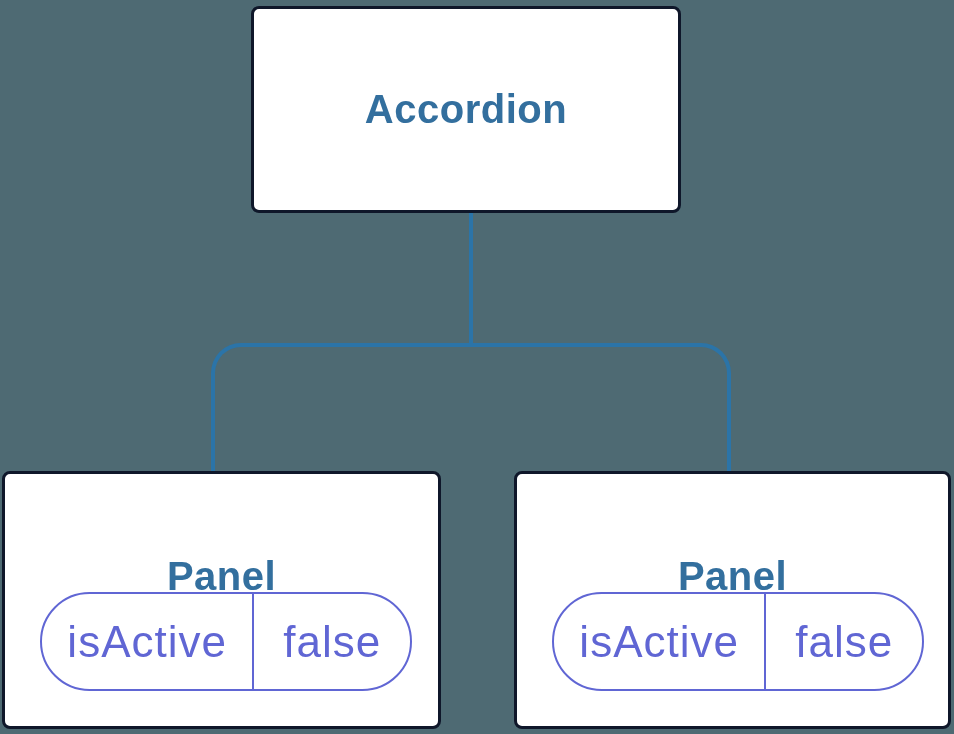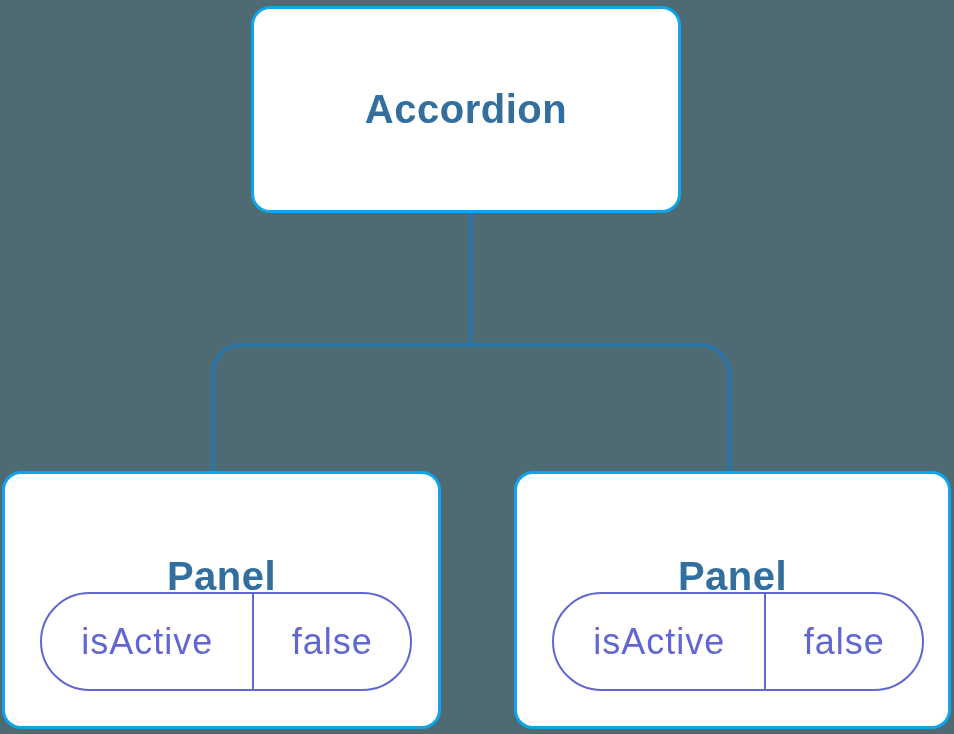--- a/index.html
+++ b/index.html
@@ -9,22 +9,22 @@
     overflow:hidden;
   }
   .canvas {
     position:relative;
     width:954px; height:734px;
     background:#4e6a73;
   }
   .node {
     position:absolute;
     background:#ffffff;
-    border:3px solid #0ea5e9;
-    border-radius:19px;
+    border:3px solid #0f172a;
+    border-radius:8px;
     box-sizing:border-box;
   }
   .root-node {
     left:251px; top:6px; width:430px; height:207px;
     display:flex; align-items:center; justify-content:center;
   }
   .node-title {
     color:#336f9e;
     font-size:40px;
     font-weight:600;
@@ -38,21 +38,21 @@
     margin-top:38px;
   }
   .state-pill {
     position:absolute; left:35px; top:118px;
     width:372px; height:99px;
     border:2.5px solid #6066d4;
     border-radius:50px;
     box-sizing:border-box;
     display:flex;
     color:#6066d4;
-    font-size:36px;
+    font-size:44px;
     letter-spacing:1px;
     background:#ffffff;
   }
   .pill-cell {
     display:flex; align-items:center; justify-content:center;
     height:100%;
     box-sizing:border-box;
   }
   .pill-name  { width:57.7%; border-right:2.5px solid #6066d4; }
   .pill-value { flex:1; }

